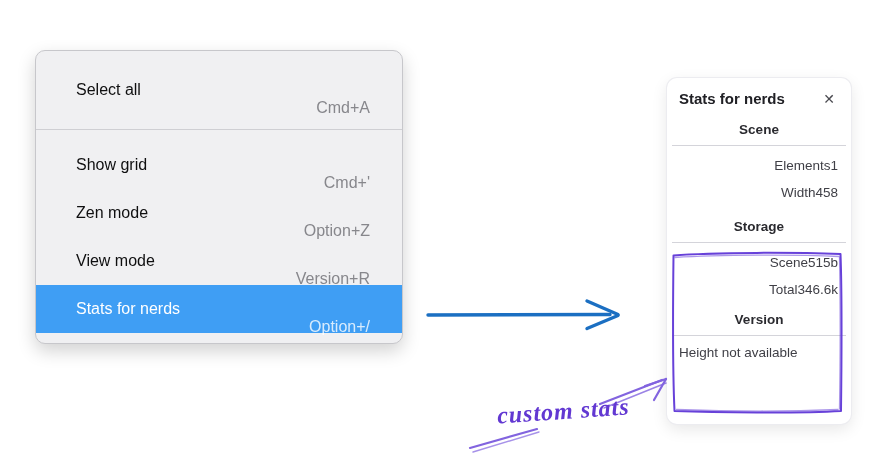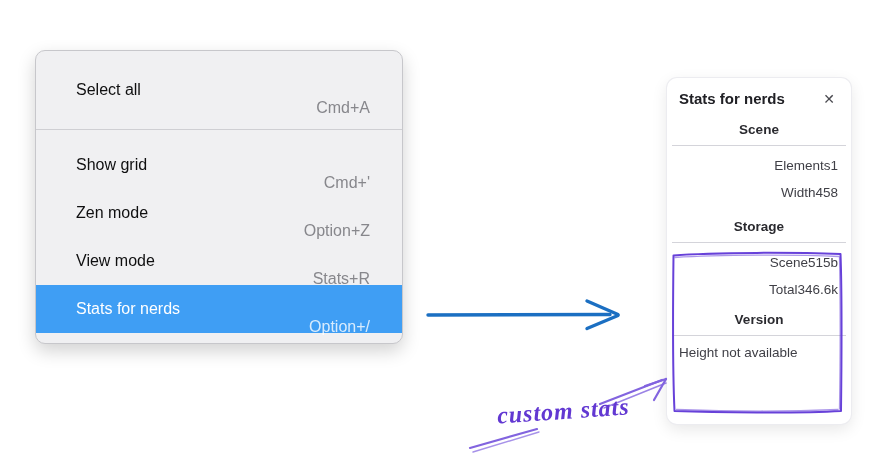--- a/index.html
+++ b/index.html
@@ -79,21 +79,21 @@
       <div class="menu-item">
         <span class="mi-label">Show grid</span>
         <span class="mi-shortcut">Cmd+'</span>
       </div>
       <div class="menu-item">
         <span class="mi-label">Zen mode</span>
         <span class="mi-shortcut">Option+Z</span>
       </div>
       <div class="menu-item">
         <span class="mi-label">View mode</span>
-        <span class="mi-shortcut">Stats+R</span>
+        <span class="mi-shortcut">Version+R</span>
       </div>
       <div class="menu-item selected">
         <span class="mi-label">Stats for nerds</span>
         <span class="mi-shortcut">Option+/</span>
       </div>
     </div>
   </div>
 
   <svg class="blue-arrow" width="202" height="36" viewBox="0 0 202 36">
     <g stroke="#1b6fc2" stroke-width="3.4" stroke-linecap="round" fill="none">

